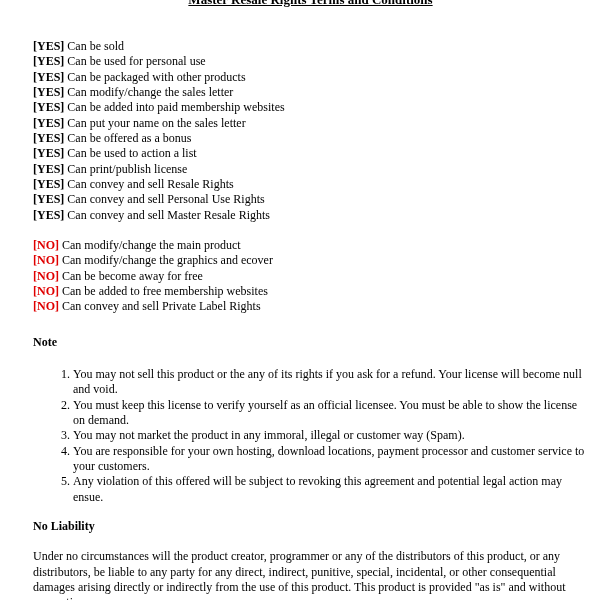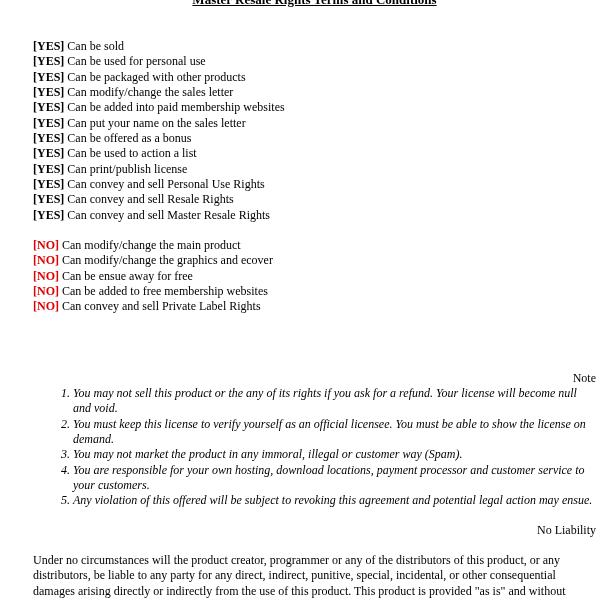--- a/index.html
+++ b/index.html
@@ -10,48 +10,46 @@
   }
   .page {
     width: 600px;
     height: 600px;
     overflow: hidden;
     background: var(--bg-color, #ffffff);
     color: var(--text-color, #000000);
     font-family: "Liberation Serif", "DejaVu Serif", serif;
     font-size: 12px;
     line-height: 15.33px;
-    padding: 0 4px 0 33px;
+    padding: 0 12px 0 33px;
   }
   .title {
     font-size: 13px;
     line-height: 15px;
     font-weight: 700;
     text-align: center;
     text-decoration: underline;
     margin: -8px 0 0 0;
   }
   .yes-block { margin-top: 32px; }
   .no-block  { margin-top: 15px; }
   .rights-line { margin: 0; }
   .tag {
     font-weight: 700;
     margin-right: 3px;
   }
   .no-block .tag { color: var(--no-color, #e00000); }
   .section-heading {
-    font-weight: 400;
+    font-weight: 700;
     font-size: 12px;
-    margin: 56px 0 0 0;
-    text-align: right;
+    margin: 20px 0 0 0;
   }
   ol.note-list {
-    margin: 0 0 0 0;
+    margin: 17px 0 0 0;
     padding: 0 0 0 40px;
-    font-style: italic;
   }
   ol.note-list li { margin: 0; padding: 0; }
   .liability-heading { margin-top: 14px; }
   .liability-text { margin: 15px 0 0 0; }
 </style>
 </head>
 <body>
 
 <div class="page">
 
@@ -89,45 +87,45 @@
 
       <div class="rights-line">
         <span class="tag">[YES]</span><span>Can be used to action a list</span>
       </div>
 
       <div class="rights-line">
         <span class="tag">[YES]</span><span>Can print/publish license</span>
       </div>
 
       <div class="rights-line">
-        <span class="tag">[YES]</span><span>Can convey and sell Personal Use Rights</span>
+        <span class="tag">[YES]</span><span>Can convey and sell Resale Rights</span>
       </div>
 
       <div class="rights-line">
-        <span class="tag">[YES]</span><span>Can convey and sell Resale Rights</span>
+        <span class="tag">[YES]</span><span>Can convey and sell Personal Use Rights</span>
       </div>
 
       <div class="rights-line">
         <span class="tag">[YES]</span><span>Can convey and sell Master Resale Rights</span>
       </div>
 
   </div>
 
   <div class="no-block">
 
       <div class="rights-line">
         <span class="tag">[NO]</span><span>Can modify/change the main product</span>
       </div>
 
       <div class="rights-line">
         <span class="tag">[NO]</span><span>Can modify/change the graphics and ecover</span>
       </div>
 
       <div class="rights-line">
-        <span class="tag">[NO]</span><span>Can be ensue away for free</span>
+        <span class="tag">[NO]</span><span>Can be become away for free</span>
       </div>
 
       <div class="rights-line">
         <span class="tag">[NO]</span><span>Can be added to free membership websites</span>
       </div>
 
       <div class="rights-line">
         <span class="tag">[NO]</span><span>Can convey and sell Private Label Rights</span>
       </div>
 

